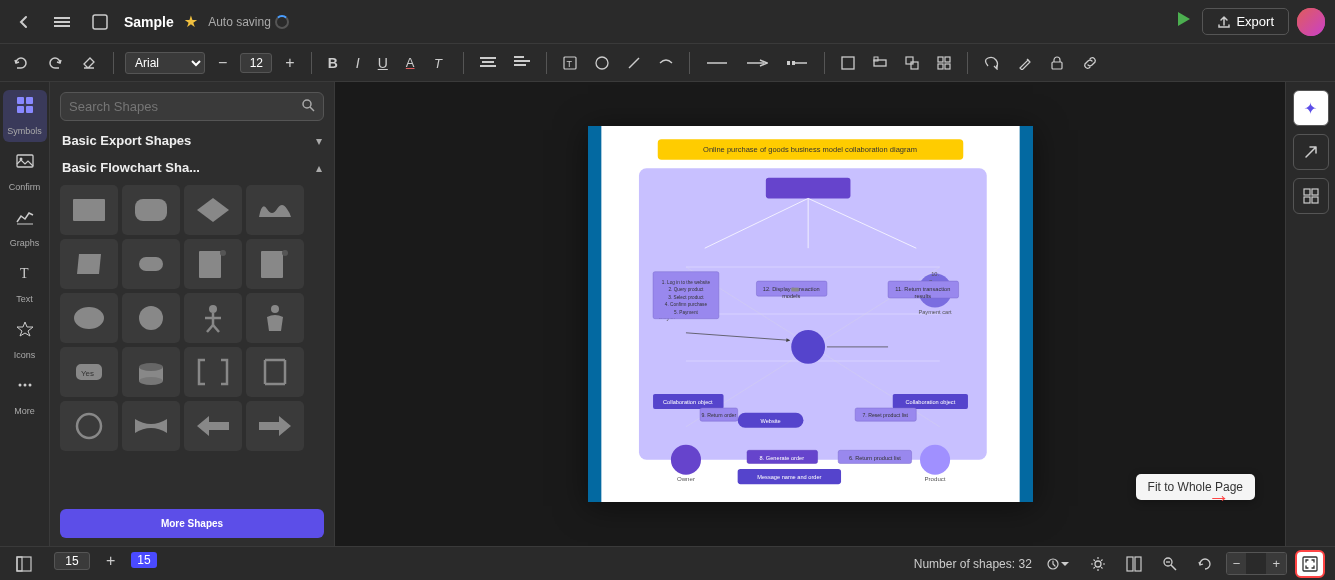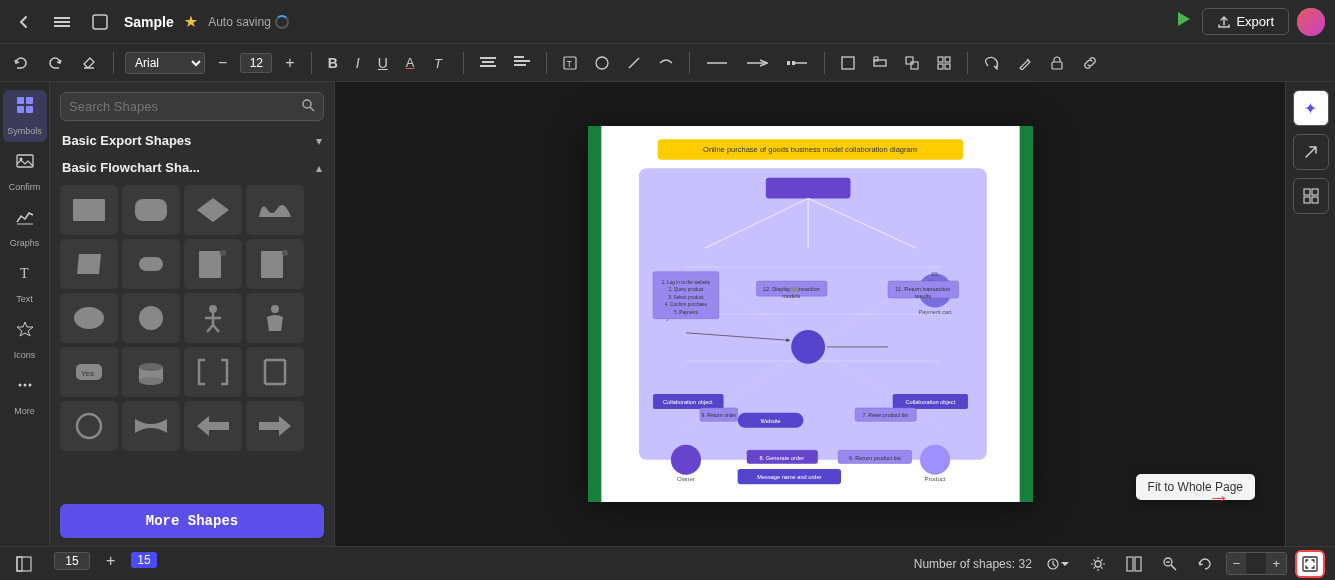--- a/index.html
+++ b/index.html
@@ -211,41 +211,40 @@
     }
     .shape-cell svg { width: 36px; height: 36px; }
 
     .more-shapes-btn {
       margin: 8px 10px;
       background: #5c4ee8;
       border: none;
       color: #fff;
       border-radius: 6px;
       padding: 9px;
-      font-size: 14px;
+      font-size: 10px;
       cursor: pointer;
       font-weight: bold;
-      font-family: Liberation Mono, monospace;
     }
 
     
     .canvas-area {
       flex: 1;
       background: #1a1a1a;
       display: flex;
       align-items: center;
       justify-content: center;
       position: relative;
       overflow: hidden;
     }
 
     .canvas-page {
       width: 445px;
       height: 376px;
-      background: #15803d;
+      background: #0369a1;
       position: relative;
       box-shadow: 0 4px 30px rgba(0,0,0,0.5);
     }
 
     
     .right-panel {
       width: 50px;
       background: #2a2a2a;
       border-left: 1px solid #3a3a3a;
       display: flex;

